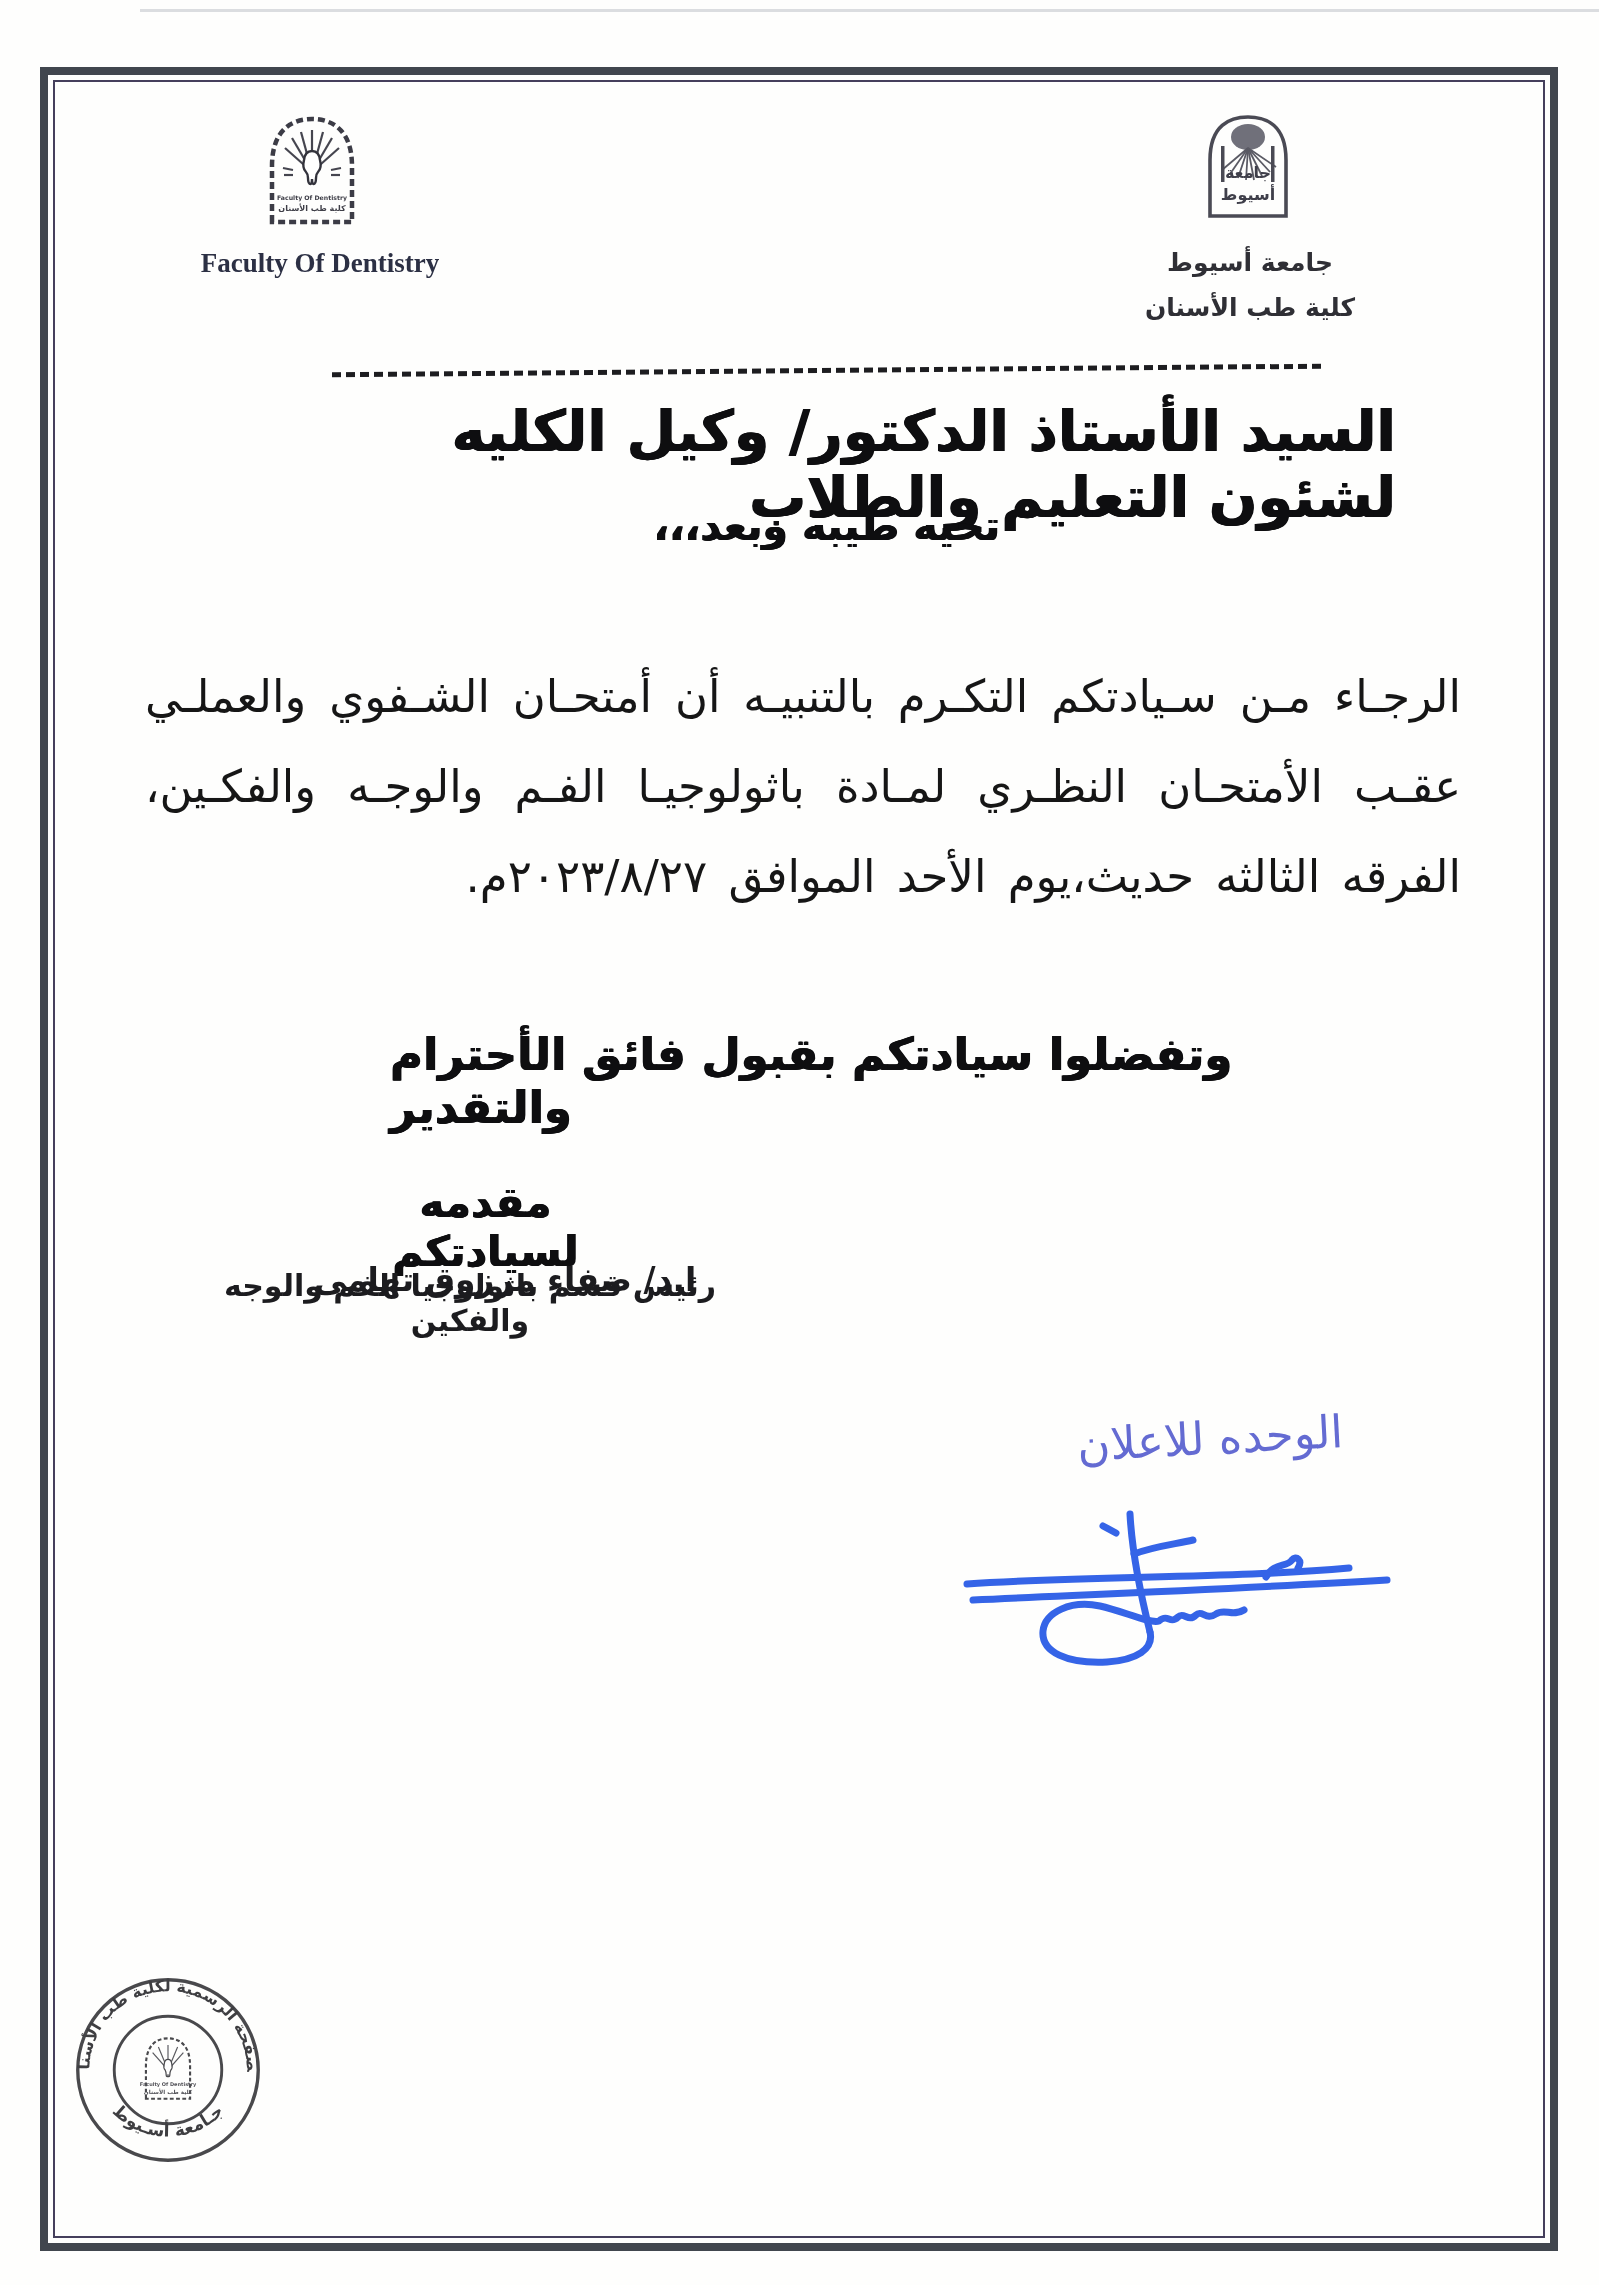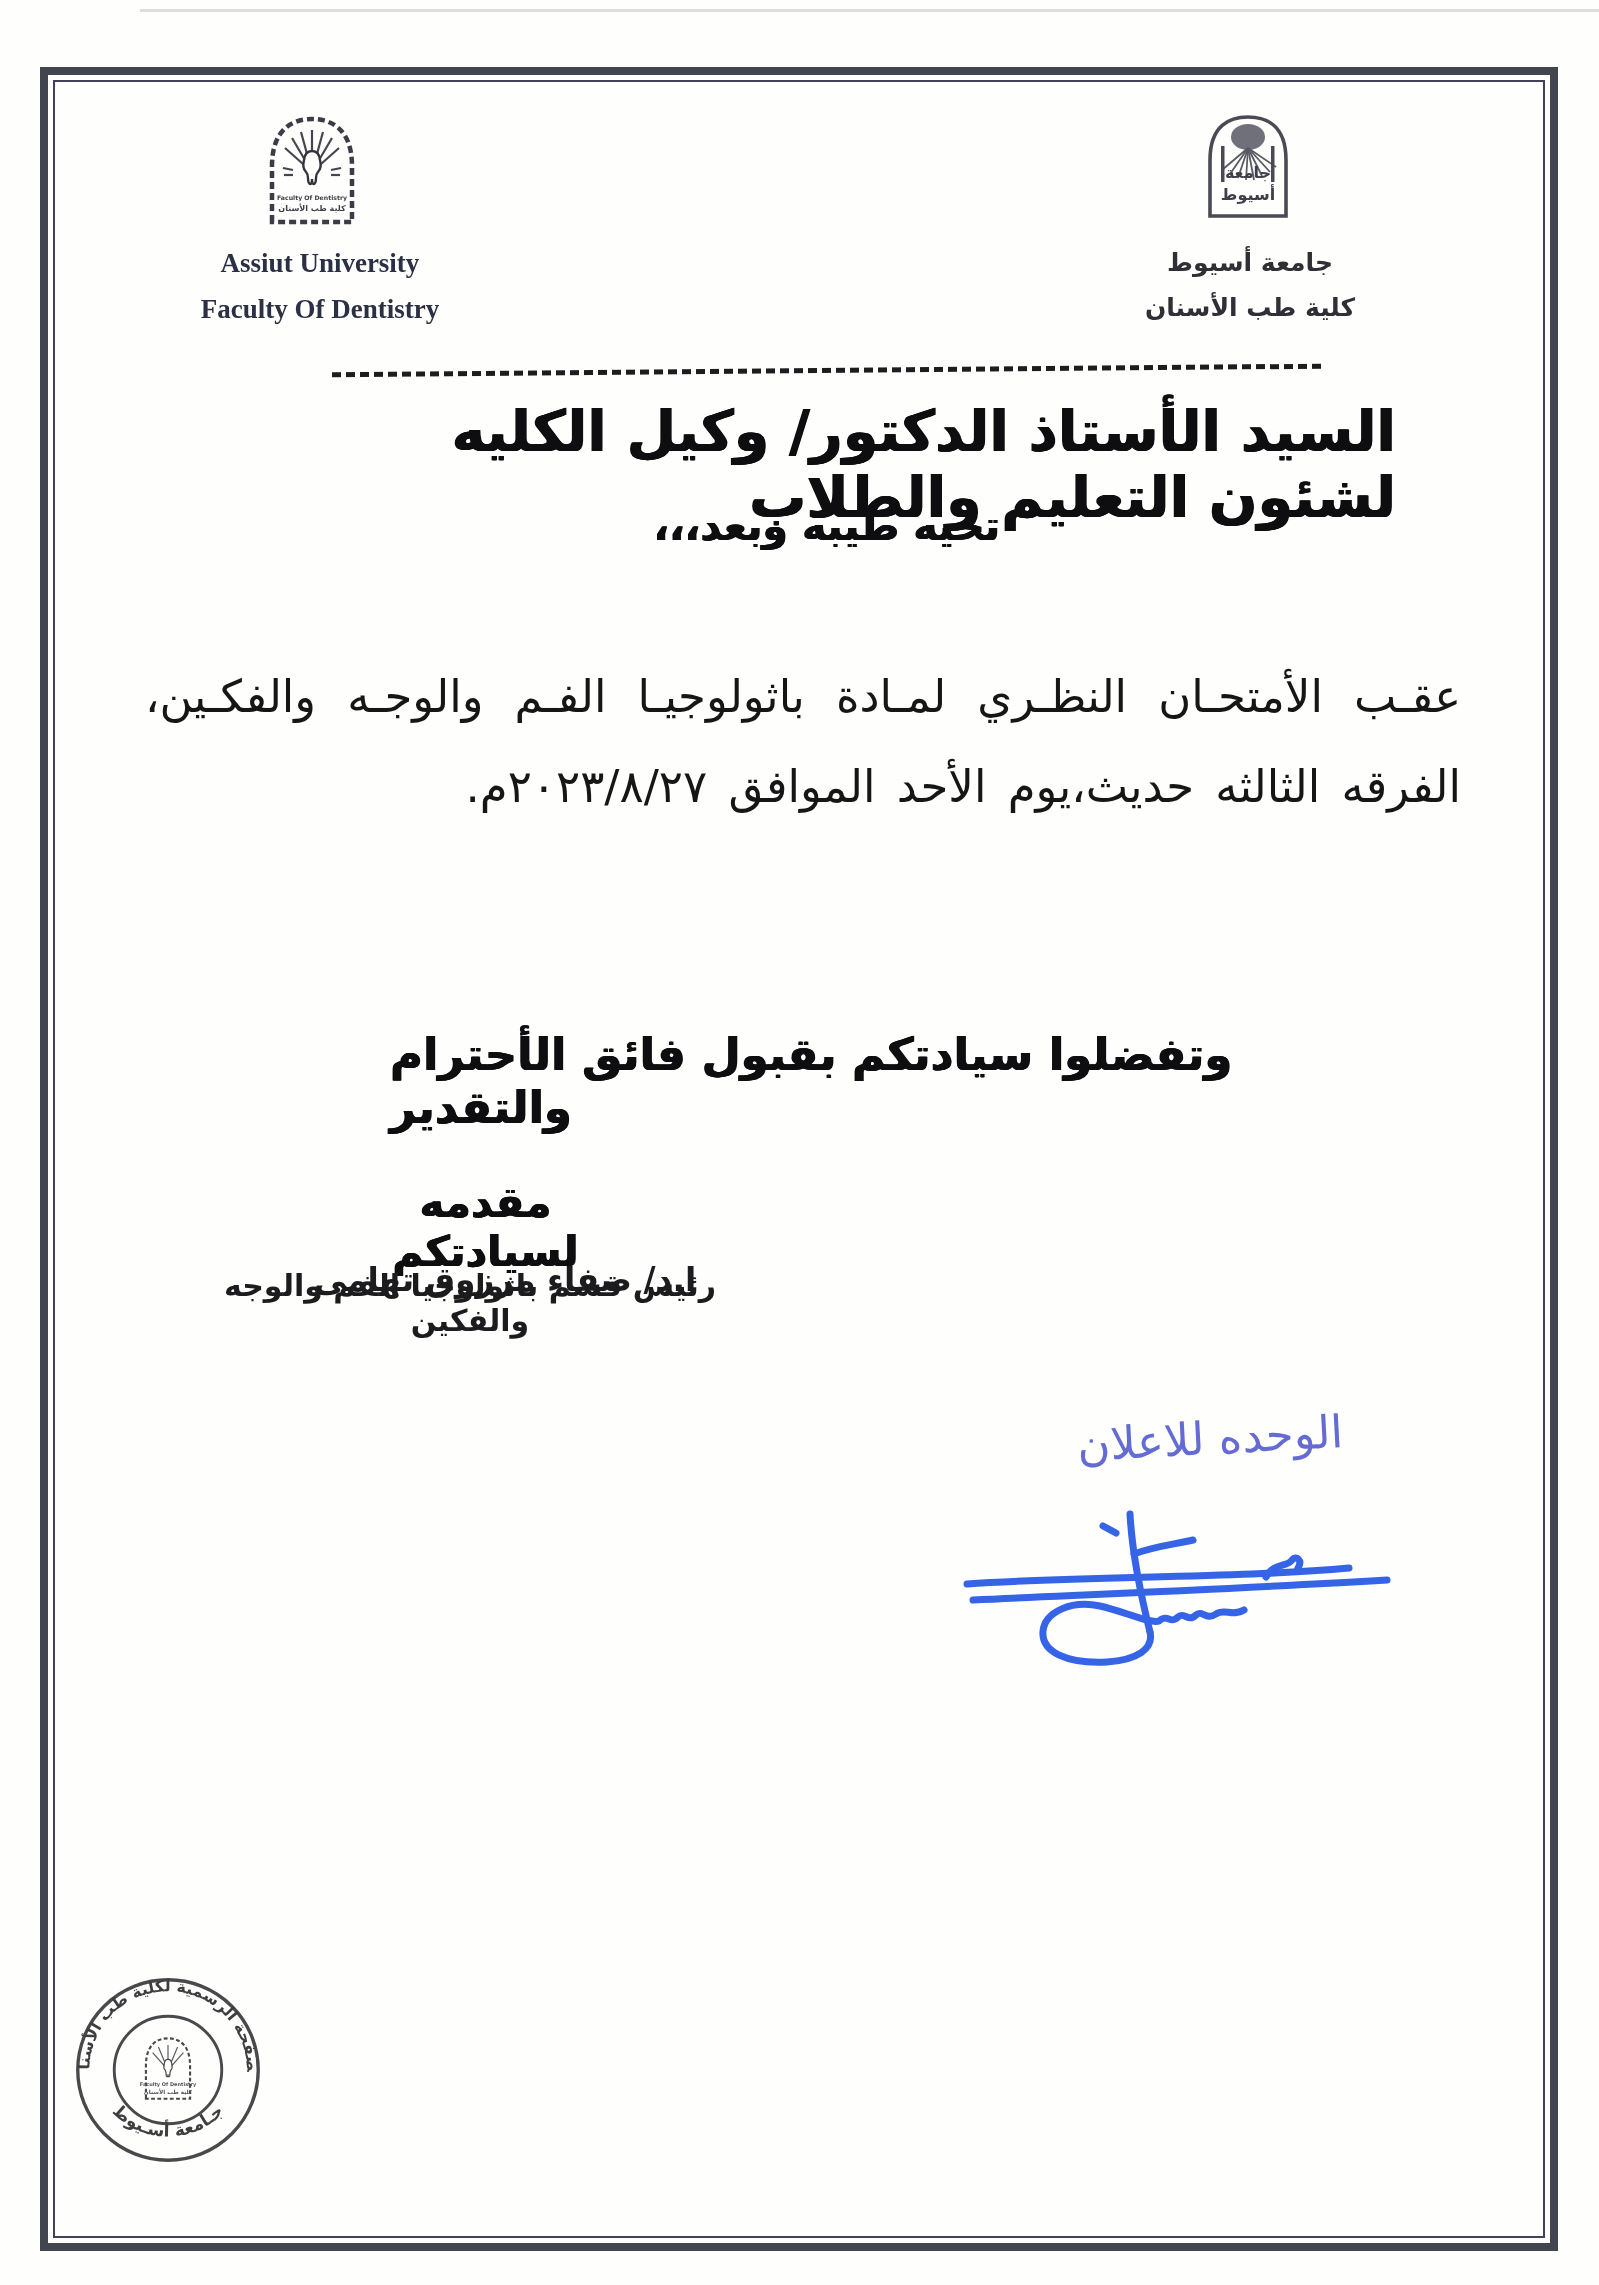--- a/index.html
+++ b/index.html
@@ -95,21 +95,20 @@
         <line x1="30" y1="63" x2="21" y2="63"></line>
         <line x1="68" y1="63" x2="77" y2="63"></line>
       </g>
       <path d="M41,48 Q42,39 49,39 Q56,39 57,48 Q59,56 55,60 Q53,62 53,66 Q53,72 50.5,72 Q49,72 49,67 Q49,72 47.5,72 Q45,72 45,66 Q45,62 43,60 Q39,56 41,48 Z" fill="#ffffff" stroke="#33333c" stroke-width="2.4"></path>
       <text x="49" y="88" font-size="6.2" text-anchor="middle" fill="#3f3f48" font-family="DejaVu Sans, sans-serif" font-weight="bold">Faculty Of Dentistry</text>
       <text x="49" y="99" font-size="8" text-anchor="middle" fill="#3f3f48" font-family="DejaVu Sans, sans-serif" font-weight="bold" direction="rtl">كلية طب الأسنان</text>
     </svg>
   </div>
 
   <div class="abs en-org">
-    <div>Assiut University</div>
     <div>Faculty Of Dentistry</div>
   </div>
 
   <div class="abs logo-right">
     <svg viewBox="0 0 90 112" width="90" height="112">
       <path d="M7,106 L7,50 C7,15 27,7 45,7 C63,7 83,15 83,50 L83,106 Z" fill="none" stroke="#4a4a54" stroke-width="3.6"></path>
       <ellipse cx="45" cy="27" rx="17" ry="13" fill="#70707a"></ellipse>
       <g stroke="#5a5a64" stroke-width="1.8">
         <line x1="45" y1="38" x2="19" y2="60"></line>
         <line x1="45" y1="38" x2="27" y2="64"></line>
@@ -132,20 +131,21 @@
     <div>كلية طب الأسنان</div>
   </div>
 
   <div class="abs dashed-sep"></div>
 
   <div class="abs calligraphy addressee">السيد الأستاذ الدكتور/ وكيل الكليه لشئون التعليم والطلاب</div>
 
   <div class="abs calligraphy greeting">تحيه طيبه وبعد،،،</div>
 
   <div class="abs body-text">
+    <div class="body-line">الرجـاء مـن سـيادتكم التكـرم بالتنبيـه أن أمتحـان الشـفوي والعملـي</div>
     <div class="body-line">عقـب الأمتحـان النظـري لمـادة باثولوجيـا الفـم والوجـه والفكـين،</div>
     <div class="body-line last">الفرقه الثالثه حديث،يوم الأحد الموافق ٢٠٢٣/٨/٢٧م.</div>
   </div>
 
   <div class="abs calligraphy closing">وتفضلوا سيادتكم بقبول فائق الأحترام والتقدير</div>
 
   <div class="abs calligraphy submitted">مقدمه لسيادتكم</div>
 
   <div class="abs sender-name">ا.د/ صفاء مرزوق تهامى</div>
   <div class="abs sender-title">رئيس قسم باثولوجيا الفم والوجه والفكين</div>

